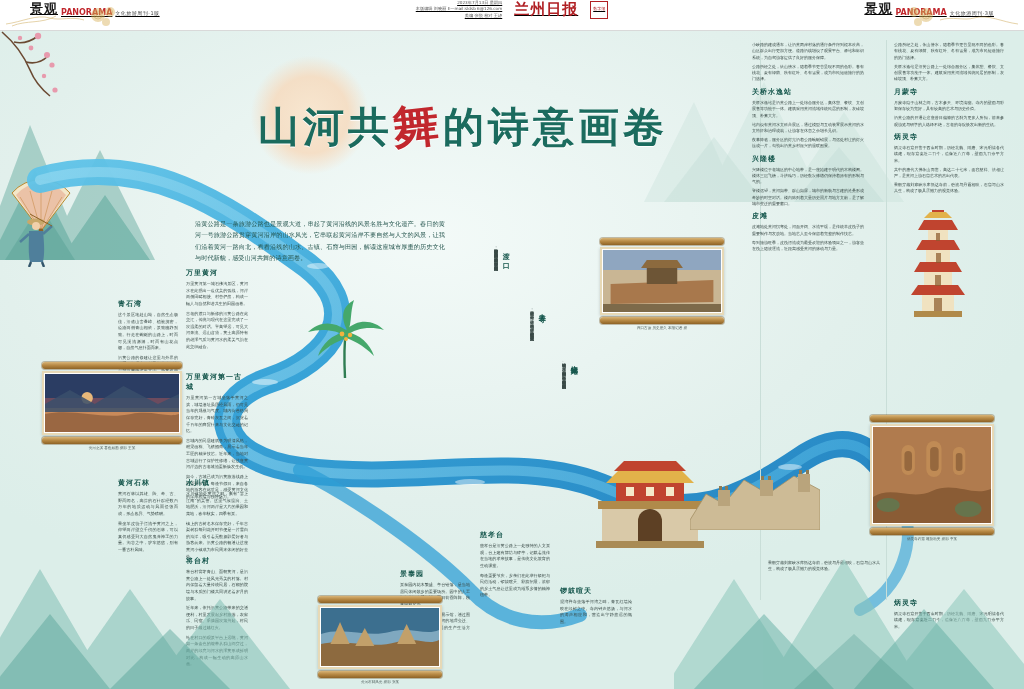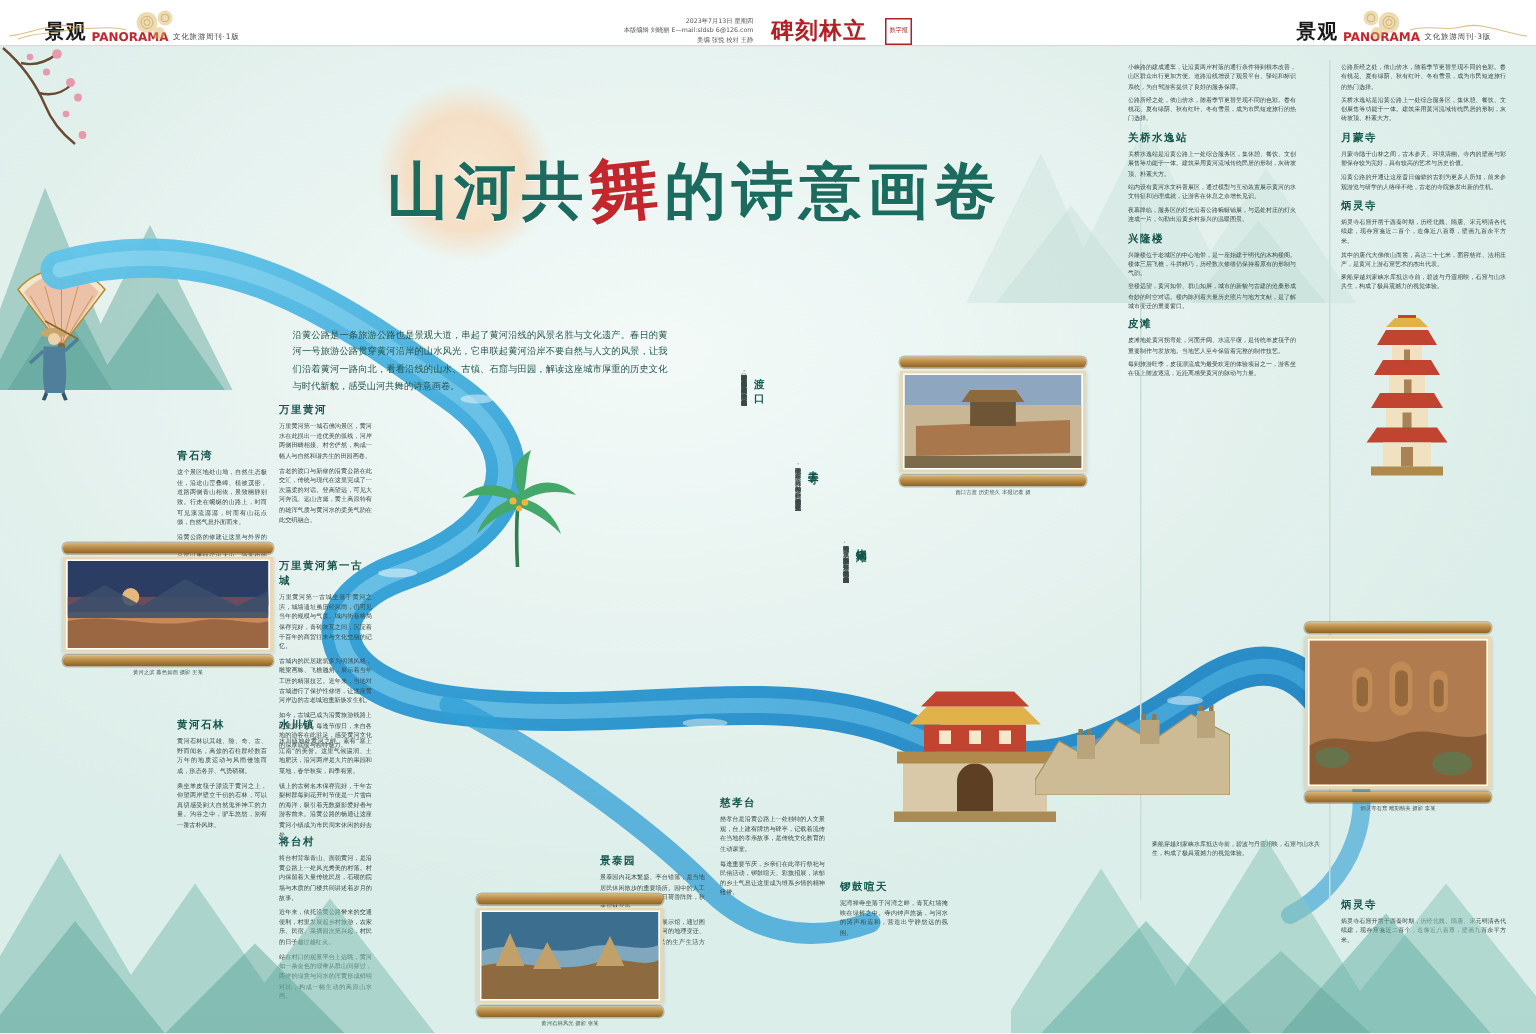--- a/index.html
+++ b/index.html
@@ -11,21 +11,21 @@
   #page{
     position:relative;width:1024px;height:689px;overflow:hidden;
     background:
       radial-gradient(ellipse 620px 380px at 42% 34%, #f3faf8 0%, #e9f4f1 42%, #e2f0ec 70%, #dceee9 100%),
       linear-gradient(180deg,#eef7f4 0%,#e6f2ee 55%,#e2f0eb 100%);
   }
   
   .masthead{
     position:absolute;left:0;top:0;width:1024px;height:30px;
     background:#ffffff;border-bottom:1px solid #d9d9d9;
-    display:flex;align-items:flex-end;
+    display:flex;align-items:flex-start;text-decoration:underline;
   }
   .mh-left{width:170px;display:flex;align-items:flex-end;gap:3px;padding-left:30px;}
   .mh-logo{font-size:13px;font-weight:bold;color:#1a1a1a;letter-spacing:1px;}
   .mh-logo-red{font-size:8px;color:#c1272d;font-weight:bold;letter-spacing:0px;padding-bottom:1px;}
   .mh-sub{font-size:5px;color:#444;letter-spacing:.5px;padding-bottom:2px;}
   .mh-center{flex:1;display:flex;justify-content:center;align-items:center;gap:12px;}
   .mh-meta{font-size:4.2px;color:#555;line-height:1.5;text-align:right;}
   .mh-meta div{white-space:nowrap;}
   .mh-paper{
     font-size:15px;font-weight:bold;color:#b02024;letter-spacing:1px;
@@ -146,21 +146,21 @@
       <span class="mh-logo-red">PANORAMA</span>
       <span class="mh-sub">文化旅游周刊·1版</span>
     </div>
 
     <div class="mh-center">
       <div class="mh-meta">
         <div>2023年7月13日 星期四</div>
         <div>本版编辑 刘晓丽 E—mail:sldsb 6@126.com</div>
         <div>美编 张悦 校对 王静</div>
       </div>
-      <div class="mh-paper">碑刻林立</div>
+      <div class="mh-paper">兰州日报</div>
       <div class="mh-stamp">数字报</div>
     </div>
 
     <div class="mh-right">
       <span class="mh-logo">景观</span>
       <span class="mh-logo-red">PANORAMA</span>
       <span class="mh-sub">文化旅游周刊·3版</span>
     </div>
 
     <svg class="mh-floral r" viewBox="0 0 120 26">

